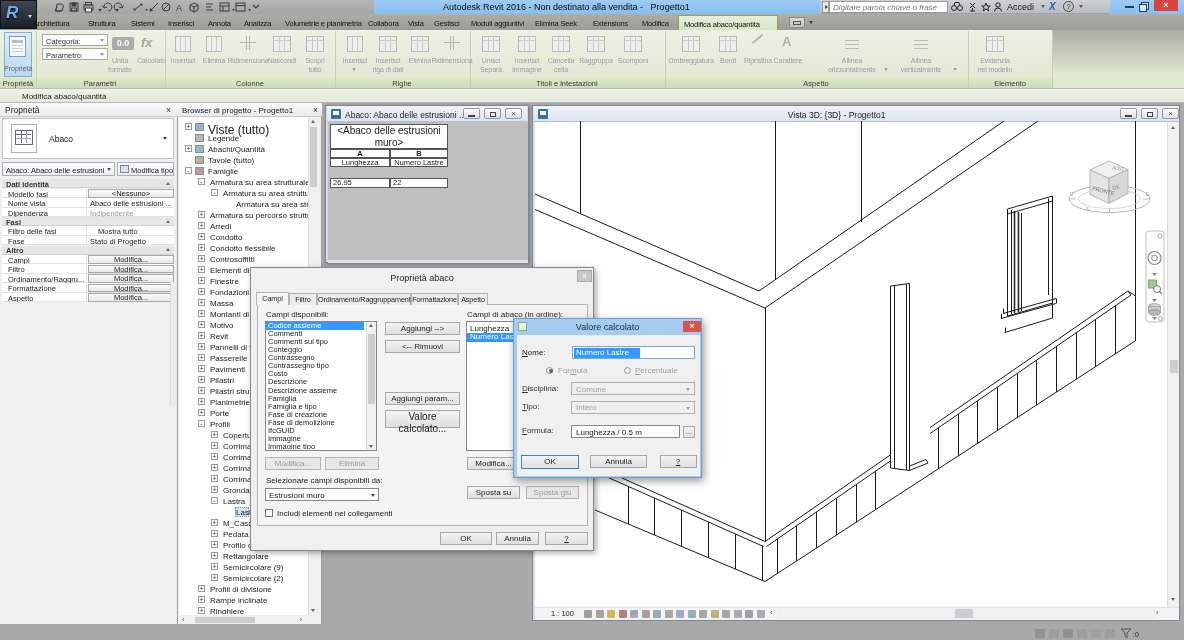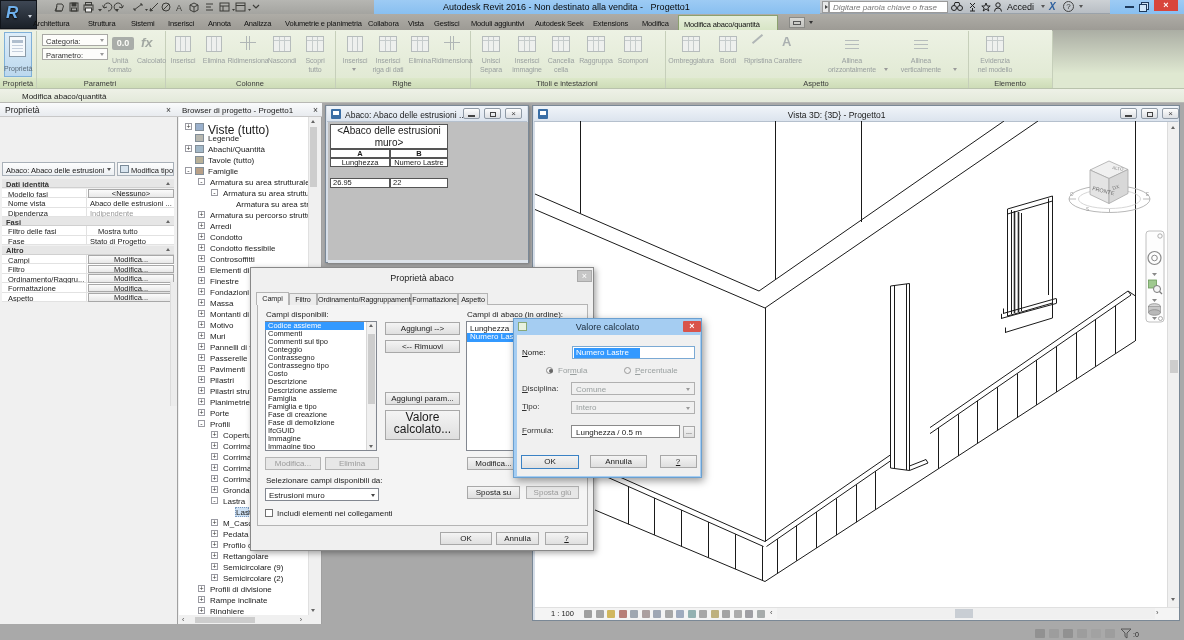--- a/index.html
+++ b/index.html
@@ -89,21 +89,21 @@
 <div class="ab tx" style="left:88px;top:18.5px;font-size:7.5px;letter-spacing:-0.15px;color:#111">Struttura</div>
 <div class="ab tx" style="left:131px;top:18.5px;font-size:7.5px;letter-spacing:-0.15px;color:#111">Sistemi</div>
 <div class="ab tx" style="left:168px;top:18.5px;font-size:7.5px;letter-spacing:-0.15px;color:#111">Inserisci</div>
 <div class="ab tx" style="left:208px;top:18.5px;font-size:7.5px;letter-spacing:-0.15px;color:#111">Annota</div>
 <div class="ab tx" style="left:244px;top:18.5px;font-size:7.5px;letter-spacing:-0.15px;color:#111">Analizza</div>
 <div class="ab tx" style="left:285px;top:18.5px;font-size:7.5px;letter-spacing:-0.15px;color:#111">Volumetrie&nbsp;e&nbsp;planimetria</div>
 <div class="ab tx" style="left:368px;top:18.5px;font-size:7.5px;letter-spacing:-0.15px;color:#111">Collabora</div>
 <div class="ab tx" style="left:408px;top:18.5px;font-size:7.5px;letter-spacing:-0.15px;color:#111">Vista</div>
 <div class="ab tx" style="left:434px;top:18.5px;font-size:7.5px;letter-spacing:-0.15px;color:#111">Gestisci</div>
 <div class="ab tx" style="left:471px;top:18.5px;font-size:7.5px;letter-spacing:-0.15px;color:#111">Moduli aggiuntivi</div>
-<div class="ab tx" style="left:535px;top:18.5px;font-size:7.5px;letter-spacing:-0.15px;color:#111">Autodesk Seek</div>
+<div class="ab tx" style="left:535px;top:18.5px;font-size:7.5px;letter-spacing:-0.15px;color:#111">Elimina Seek</div>
 <div class="ab tx" style="left:593px;top:18.5px;font-size:7.5px;letter-spacing:-0.15px;color:#111">Extensions</div>
 <div class="ab tx" style="left:642px;top:18.5px;font-size:7.5px;letter-spacing:-0.15px;color:#111">Modifica</div>
 
 <div class="ab" style="left:678px;top:15px;width:100px;height:15px;background:linear-gradient(#e6eedb,#d7e5c5);border:1px solid #8ba06e;border-bottom:none">
  <div class="ab tx" style="left:5px;top:3.5px;font-size:7.5px;letter-spacing:-0.15px;color:#111">Modifica abaco/quantità</div>
     </div>
 <div class="ab" style="left:789px;top:17px;width:16px;height:11px;background:linear-gradient(#d8d8d4,#c2c2be);border:1px solid #8a8a86">
       <div class="ab" style="left:3px;top:3px;width:8px;height:4px;border:1px solid #555"></div>
     </div>
 <div class="ab td" style="left:809px;top:21px;border-top-color:#333"></div>
@@ -267,20 +267,32 @@
 <div class="ab" style="left:0;top:89px;width:1184px;height:14px;background:linear-gradient(#eef1e7,#e3e9da);border-bottom:1px solid #b8b8b4">
  <div class="ab tx" style="left:22px;top:3px;font-size:8px;color:#222">Modifica abaco/quantità</div>
     </div>
 <div class="ab" style="left:0;top:103px;width:1184px;height:521px;background:#a9a9a9"></div>
 
 <div class="ab" style="left:0;top:103px;width:178px;height:521px;background:#f0f0f0;border-right:1px solid #a0a0a0">
  <div class="ab" style="left:0;top:0;width:178px;height:14px;background:linear-gradient(#fafbfc,#e8ebef);border-bottom:1px solid #c8c8c8">
   <div class="ab tx" style="left:5px;top:2px;font-size:8.5px">Proprietà</div>
   <div class="ab tx" style="left:166px;top:1.5px;font-size:8.5px;color:#333">×</div>
       </div>
+ <div class="ab" style="left:2px;top:15px;width:172px;height:41px;background:#fff;border:1px solid #c0c0c0">
+  <div class="ab" style="left:8px;top:5px;width:26px;height:29px;background:#fff;border:1px solid #b0b0b0">
+    <div class="ab" style="left:3px;top:5px;width:18px;height:15px;border:1.5px solid #5a6a7a;background:#fff">
+      <div class="ab" style="left:0;top:2.5px;width:15px;height:1.5px;background:#5a6a7a"></div>
+      <div class="ab" style="left:4.5px;top:0;width:1.5px;height:12px;background:#5a6a7a"></div>
+      <div class="ab" style="left:0;top:7px;width:15px;height:1px;background:#9aa6b2"></div>
+      <div class="ab" style="left:9.5px;top:0;width:1px;height:12px;background:#9aa6b2"></div>
+    </div>
+        </div>
+  <div class="ab tx" style="left:46px;top:15px;font-size:8.5px">Abaco</div>
+  <div class="ab td" style="right:6px;top:18px;border-top-color:#444"></div>
+      </div>
  <div class="ab" style="left:2px;top:59px;width:113px;height:14px;background:linear-gradient(#fdfdfd,#eceff2);border:1px solid #a8b0b8">
   <div class="ab tx" style="left:3px;top:2.5px;font-size:7.5px">Abaco: Abaco delle estrusioni</div>
   <div class="ab td" style="right:3px;top:5px"></div>
       </div>
  <div class="ab" style="left:117px;top:59px;width:57px;height:14px;background:linear-gradient(#fdfdfd,#eceff2);border:1px solid #a8b0b8">
   <div class="ab" style="left:2px;top:2px;width:9px;height:8px;border:1px solid #7a8a98;background:#d8e4ee"></div>
   <div class="ab tx" style="left:13px;top:2.5px;font-size:7.5px">Modifica tipo</div>
       </div>
 
 <div class="ab" style="left:2px;top:76px;width:172px;height:9px;background:#e6e6e6;border-bottom:1px solid #d0d0d0">
@@ -441,21 +453,21 @@
       <div class="ab" style="left:0;top:191.2px;width:129px;height:11px">
         <div class="ab" style="left:19px;top:2px;width:7px;height:7px;border:1px solid #9a9aa2;background:#fff;font-size:7px;line-height:5.5px;text-align:center;color:#333">+</div>
         <div class="ab tx" style="left:31px;top:1.5px;font-size:8px">Montanti di facciata continua</div>
       </div>
       <div class="ab" style="left:0;top:202.2px;width:129px;height:11px">
         <div class="ab" style="left:19px;top:2px;width:7px;height:7px;border:1px solid #9a9aa2;background:#fff;font-size:7px;line-height:5.5px;text-align:center;color:#333">+</div>
         <div class="ab tx" style="left:31px;top:1.5px;font-size:8px">Motivo</div>
       </div>
       <div class="ab" style="left:0;top:213.2px;width:129px;height:11px">
         <div class="ab" style="left:19px;top:2px;width:7px;height:7px;border:1px solid #9a9aa2;background:#fff;font-size:7px;line-height:5.5px;text-align:center;color:#333">+</div>
-        <div class="ab tx" style="left:31px;top:1.5px;font-size:8px">Muri</div>
+        <div class="ab tx" style="left:31px;top:1.5px;font-size:8px">Revit</div>
       </div>
       <div class="ab" style="left:0;top:224.2px;width:129px;height:11px">
         <div class="ab" style="left:19px;top:2px;width:7px;height:7px;border:1px solid #9a9aa2;background:#fff;font-size:7px;line-height:5.5px;text-align:center;color:#333">+</div>
         <div class="ab tx" style="left:31px;top:1.5px;font-size:8px">Pannelli di facciata continua</div>
       </div>
       <div class="ab" style="left:0;top:235.2px;width:129px;height:11px">
         <div class="ab" style="left:19px;top:2px;width:7px;height:7px;border:1px solid #9a9aa2;background:#fff;font-size:7px;line-height:5.5px;text-align:center;color:#333">+</div>
         <div class="ab tx" style="left:31px;top:1.5px;font-size:8px">Passerelle</div>
       </div>
       <div class="ab" style="left:0;top:246.2px;width:129px;height:11px">
@@ -755,21 +767,21 @@
    <div class="ab tu" style="left:2px;top:2px;border-bottom-color:#666"></div>
    <div class="ab td" style="left:2px;bottom:2px;border-top-color:#666"></div>
    <div class="ab" style="left:1px;top:12px;width:7px;height:70px;background:#cdcdcd"></div>
       </div>
  <div class="ab" style="left:215px;top:53px;width:122px;height:130px;background:#fff;border:1px solid #828790"></div>
  <div class="ab tx" style="left:219px;top:56px;font-size:8px">Lunghezza</div>
  <div class="ab" style="left:216px;top:64.5px;width:120px;height:9px;background:#3399ff;font-size:8px;line-height:8.5px;color:#fff;padding-left:3px;white-space:nowrap">Numero Lastre</div>
  <div class="ab btn" style="left:134px;top:54px;width:75px;height:13px;font-size:8px;line-height:12px">Aggiungi --&gt;</div>
  <div class="ab btn" style="left:134px;top:72px;width:75px;height:13px;font-size:8px;line-height:12px">&lt;-- Rimuovi</div>
  <div class="ab btn" style="left:134px;top:124px;width:75px;height:13px;font-size:8px;line-height:12px">Aggiungi param...</div>
- <div class="ab btn" style="left:134px;top:142px;width:75px;height:30px;font-size:12px;line-height:12px">Valore calcolato...</div>
+ <div class="ab btn" style="left:134px;top:142px;width:75px;height:18px;font-size:10px;line-height:12px">Valore calcolato...</div>
  <div class="ab btn2" style="left:14px;top:189px;width:56px;height:13px;font-size:8px;line-height:12px">Modifica...</div>
  <div class="ab btn2" style="left:74px;top:189px;width:54px;height:13px;font-size:8px;line-height:12px">Elimina</div>
  <div class="ab btn" style="left:216px;top:189px;width:53px;height:13px;font-size:8px;line-height:12px">Modifica...</div>
  <div class="ab tx" style="left:15px;top:208px;font-size:8px">Selezionare campi disponibili da:</div>
  <div class="ab" style="left:14px;top:220px;width:114px;height:13px;background:#fff;border:1px solid #828790">
    <div class="ab tx" style="left:3px;top:1.5px;font-size:8px">Estrusioni muro</div>
    <div class="ab td" style="right:3px;top:5px;border-top-color:#444"></div>
       </div>
  <div class="ab btn" style="left:216px;top:218px;width:53px;height:13px;font-size:8px;line-height:12px">Sposta su</div>
  <div class="ab btn2" style="left:275px;top:218px;width:53px;height:13px;font-size:8px;line-height:12px">Sposta giù</div>

